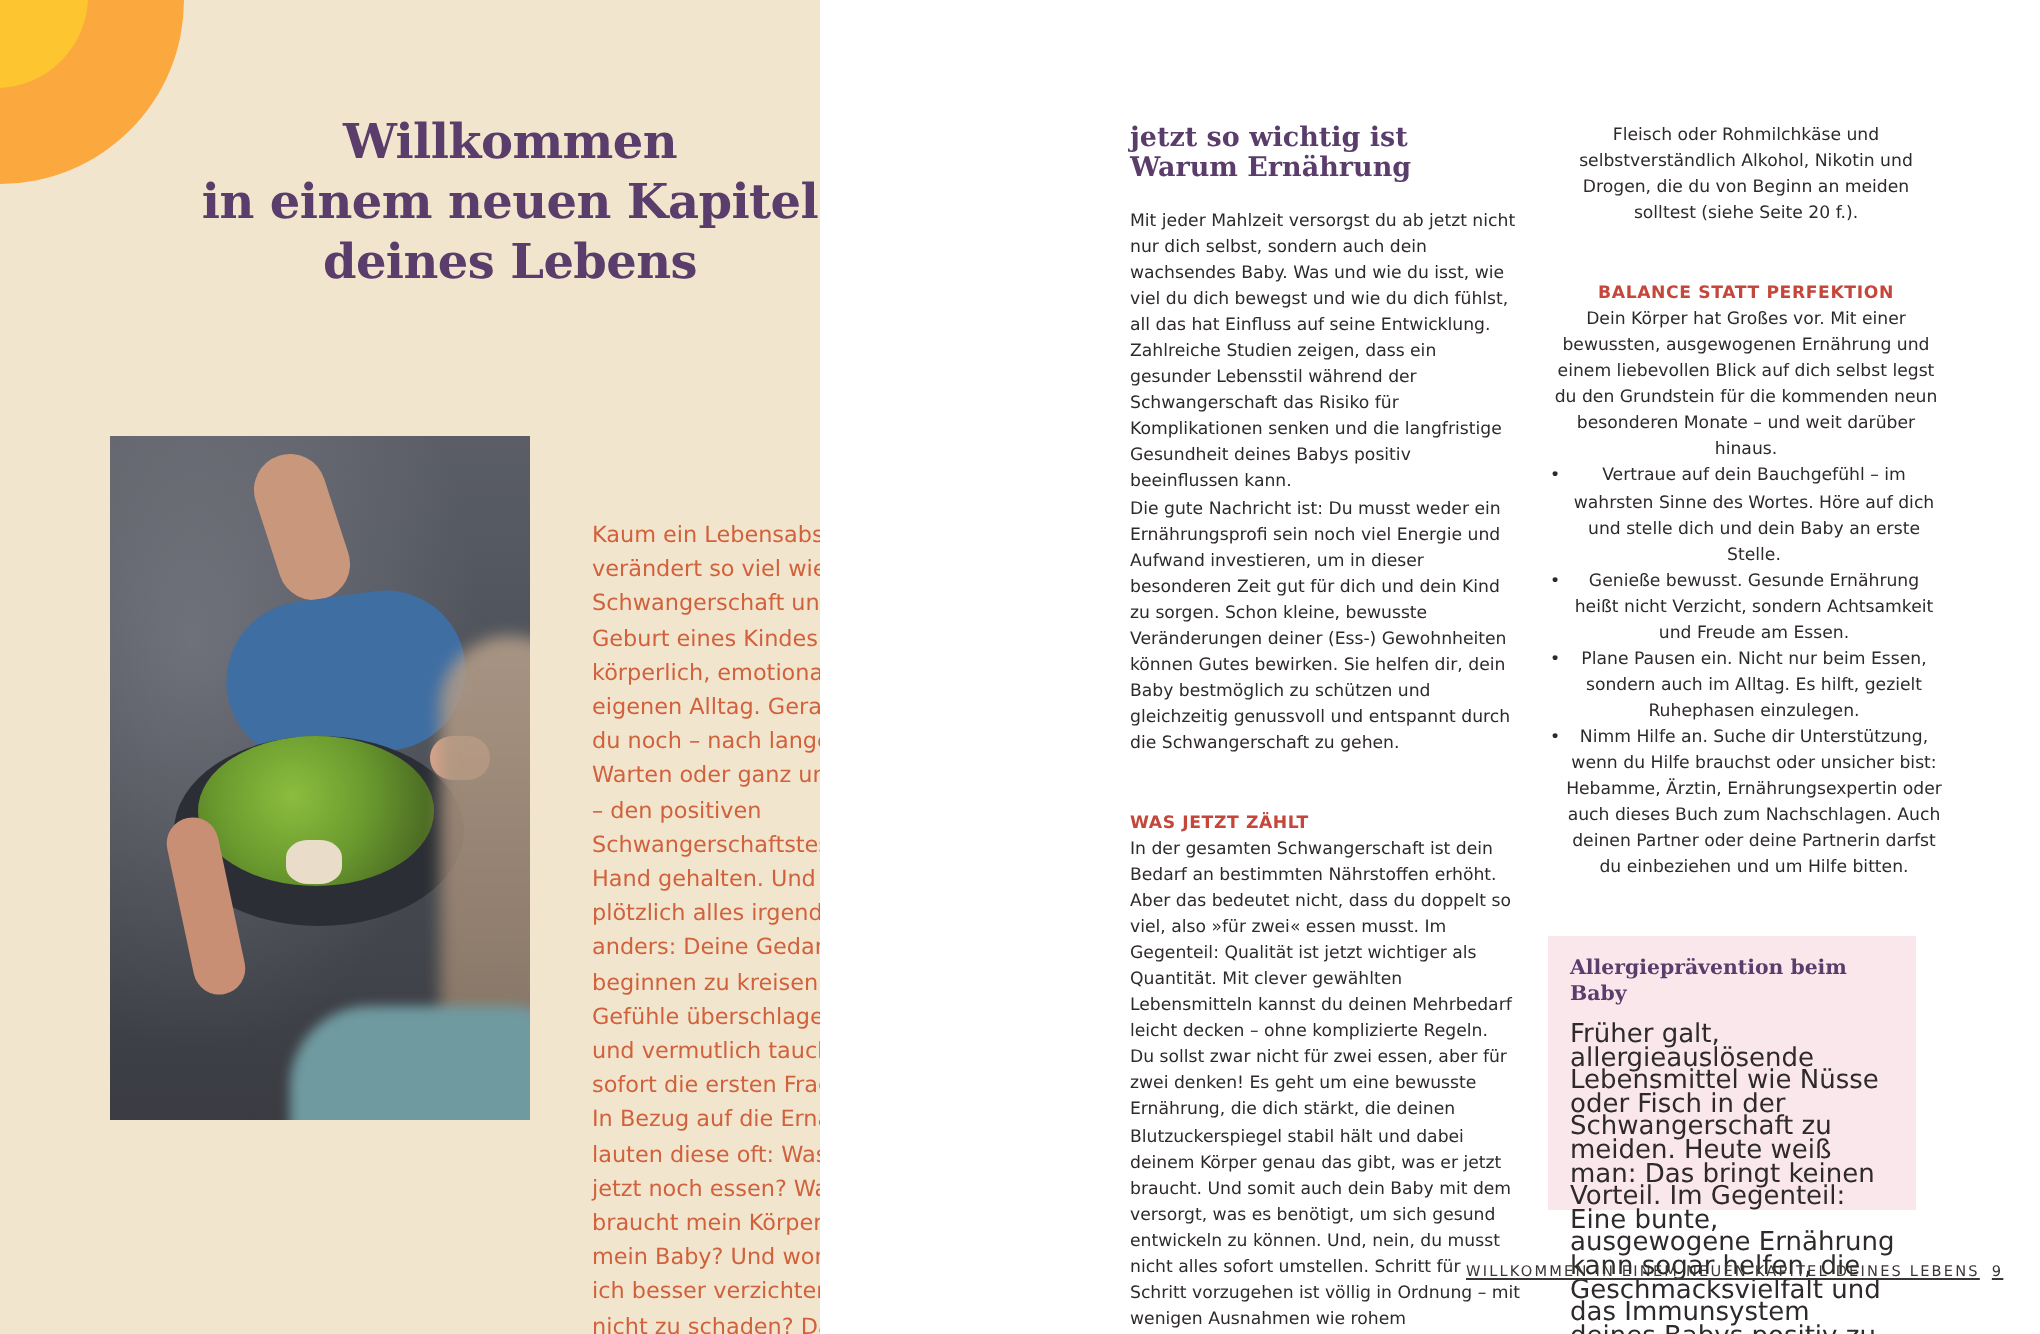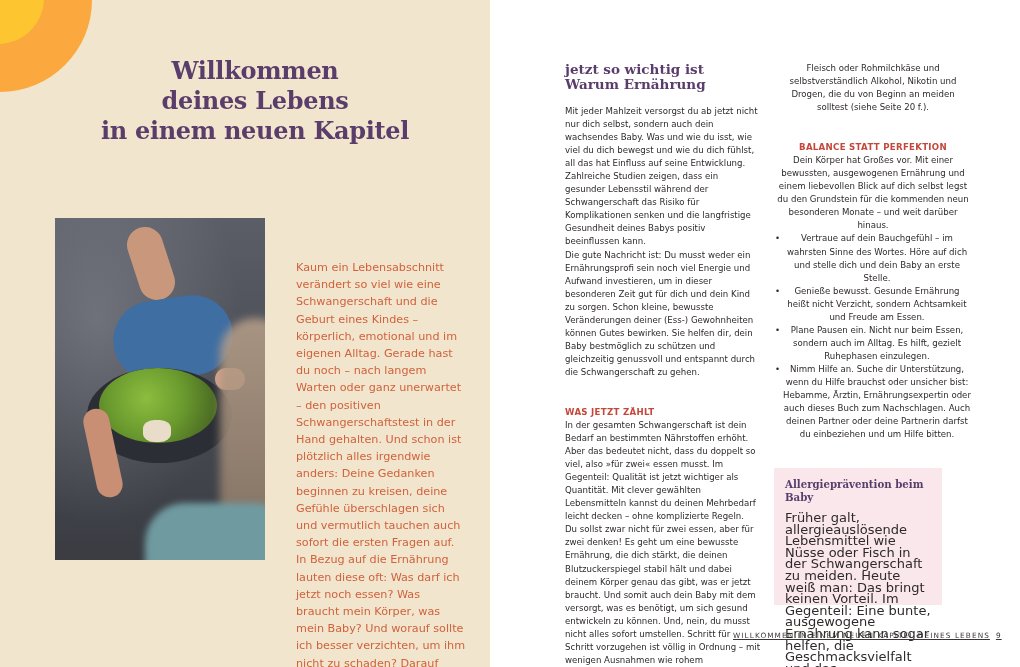--- a/index.html
+++ b/index.html
@@ -1,20 +1,20 @@
 <!DOCTYPE html>
 <html><head>
 <meta charset="utf-8">
 <style>
   * { margin: 0; padding: 0; box-sizing: border-box; }
   html, body { width: 1020px; height: 667px; overflow: hidden; background: #ffffff; }
   body { position: relative; font-family: "DejaVu Sans", sans-serif; }
 
   .page-left {
-    position: absolute; left: 0; top: 0; width: 490px; height: 667px;
+    position: absolute; left: 0; top: 0; width: 410px; height: 667px;
     background: #f1e6cd; overflow: hidden;
   }
   .page-right {
     position: absolute; left: 510px; top: 0; width: 510px; height: 667px;
     background: #ffffff;
   }
 
   .sun-outer {
     position: absolute; left: -92px; top: -92px; width: 184px; height: 184px;
     border-radius: 50%; background: #fba93f;
@@ -104,21 +104,21 @@
   }
   .para { display: block; }
 
   .bullets { list-style: none; }
   .bullets li { position: relative; padding-left: 8px; }
   .bullets li::before {
     content: "•"; position: absolute; left: 0; top: 0;
   }
 
   .info-box {
-    position: absolute; left: 774px; top: 468px; width: 168px; height: 137px;
+    position: absolute; left: 774px; top: 468px; width: 184px; height: 137px;
     background: #f9e7ec; padding: 10px 10px 8px 11px;
   }
   .info-box-title {
     color: #5a3d6b; font-family: "DejaVu Serif", serif; font-weight: bold;
     font-size: 10.2px; line-height: 13px; margin-bottom: 8px;
   }
   .info-box-body {
     color: #2f2a2a; font-size: 13px; line-height: 11.6px;
   }
 
@@ -132,22 +132,22 @@
 </style>
 </head>
 <body>
 
 <section class="page-left">
   <div class="sun-outer"></div>
   <div class="sun-inner"></div>
 
   <h1 class="chapter-title">
     <span>Willkommen</span>
+    <span>in einem neuen Kapitel</span>
     <span>deines Lebens</span>
-    <span>in einem neuen Kapitel</span>
   </h1>
 
   <div class="photo" title="Woman in jeans holding a bowl of green salad with fork">
     <div class="floor-light"></div>
     <div class="foot"></div>
     <div class="leg"></div>
     <div class="bowl"></div>
     <div class="salad"></div>
     <div class="cheese"></div>
     <div class="hand-left"></div>

